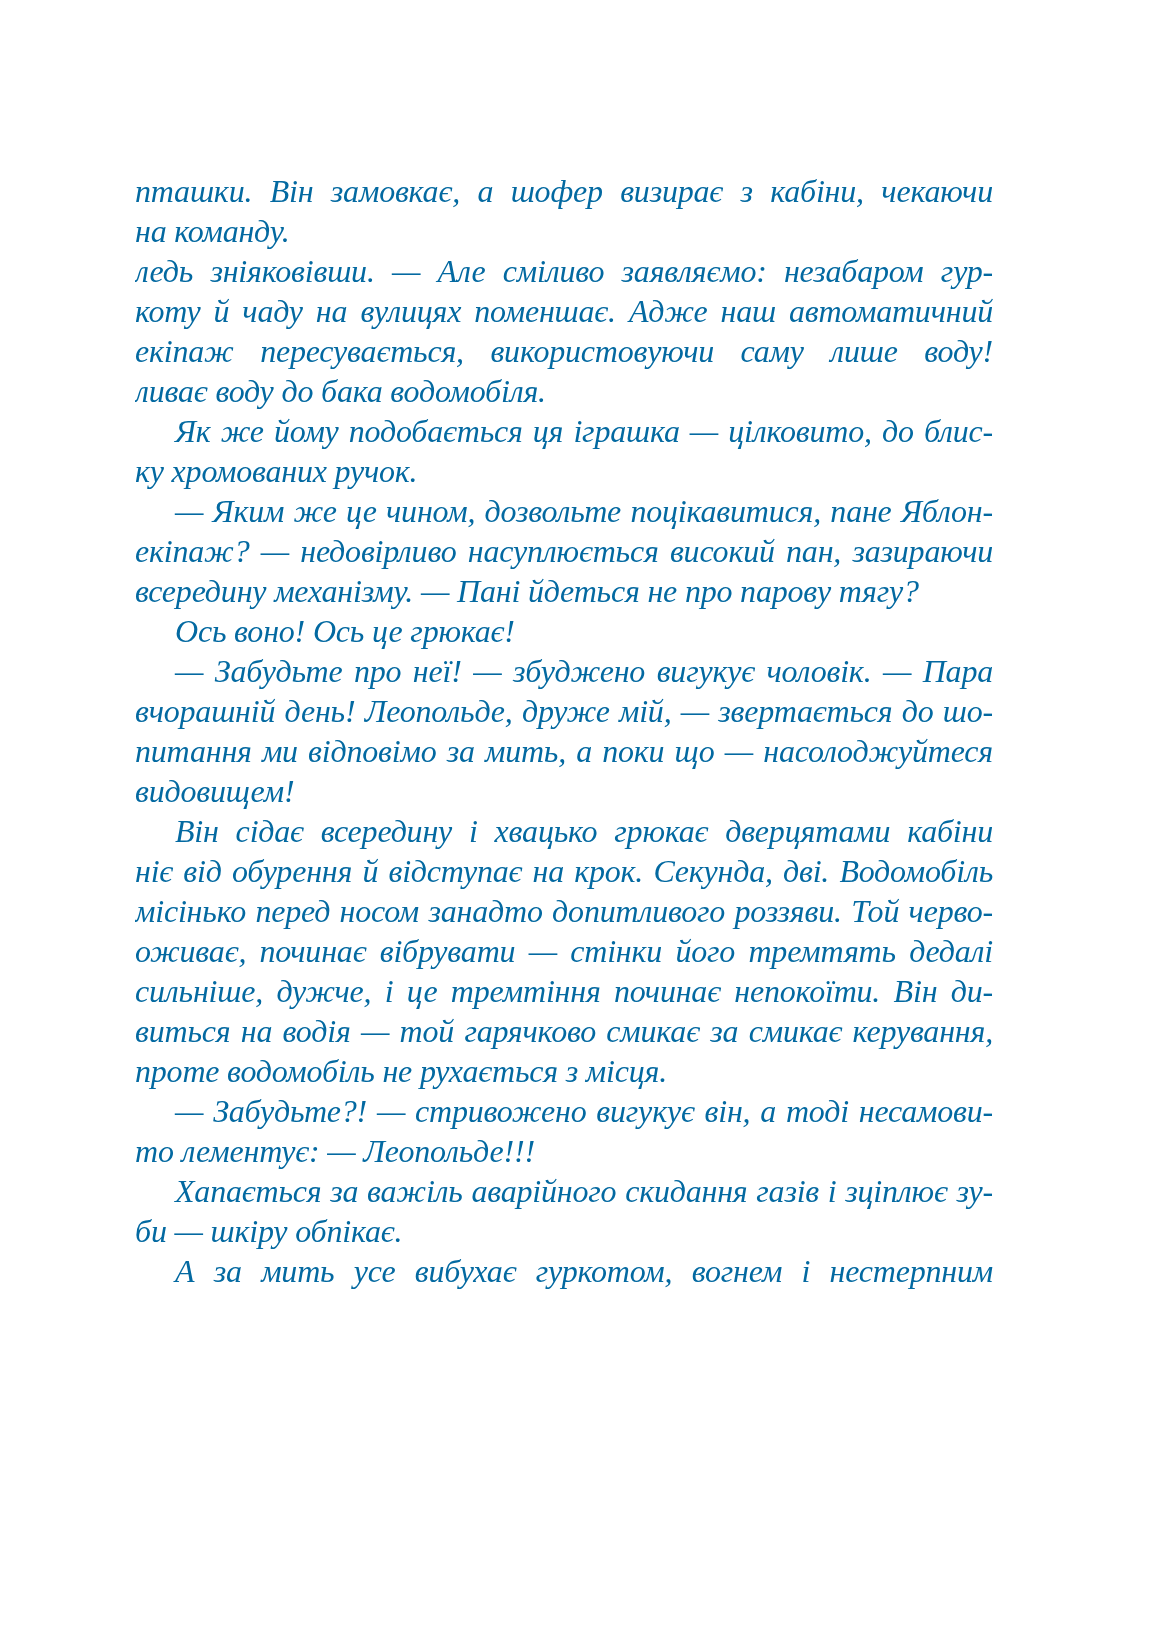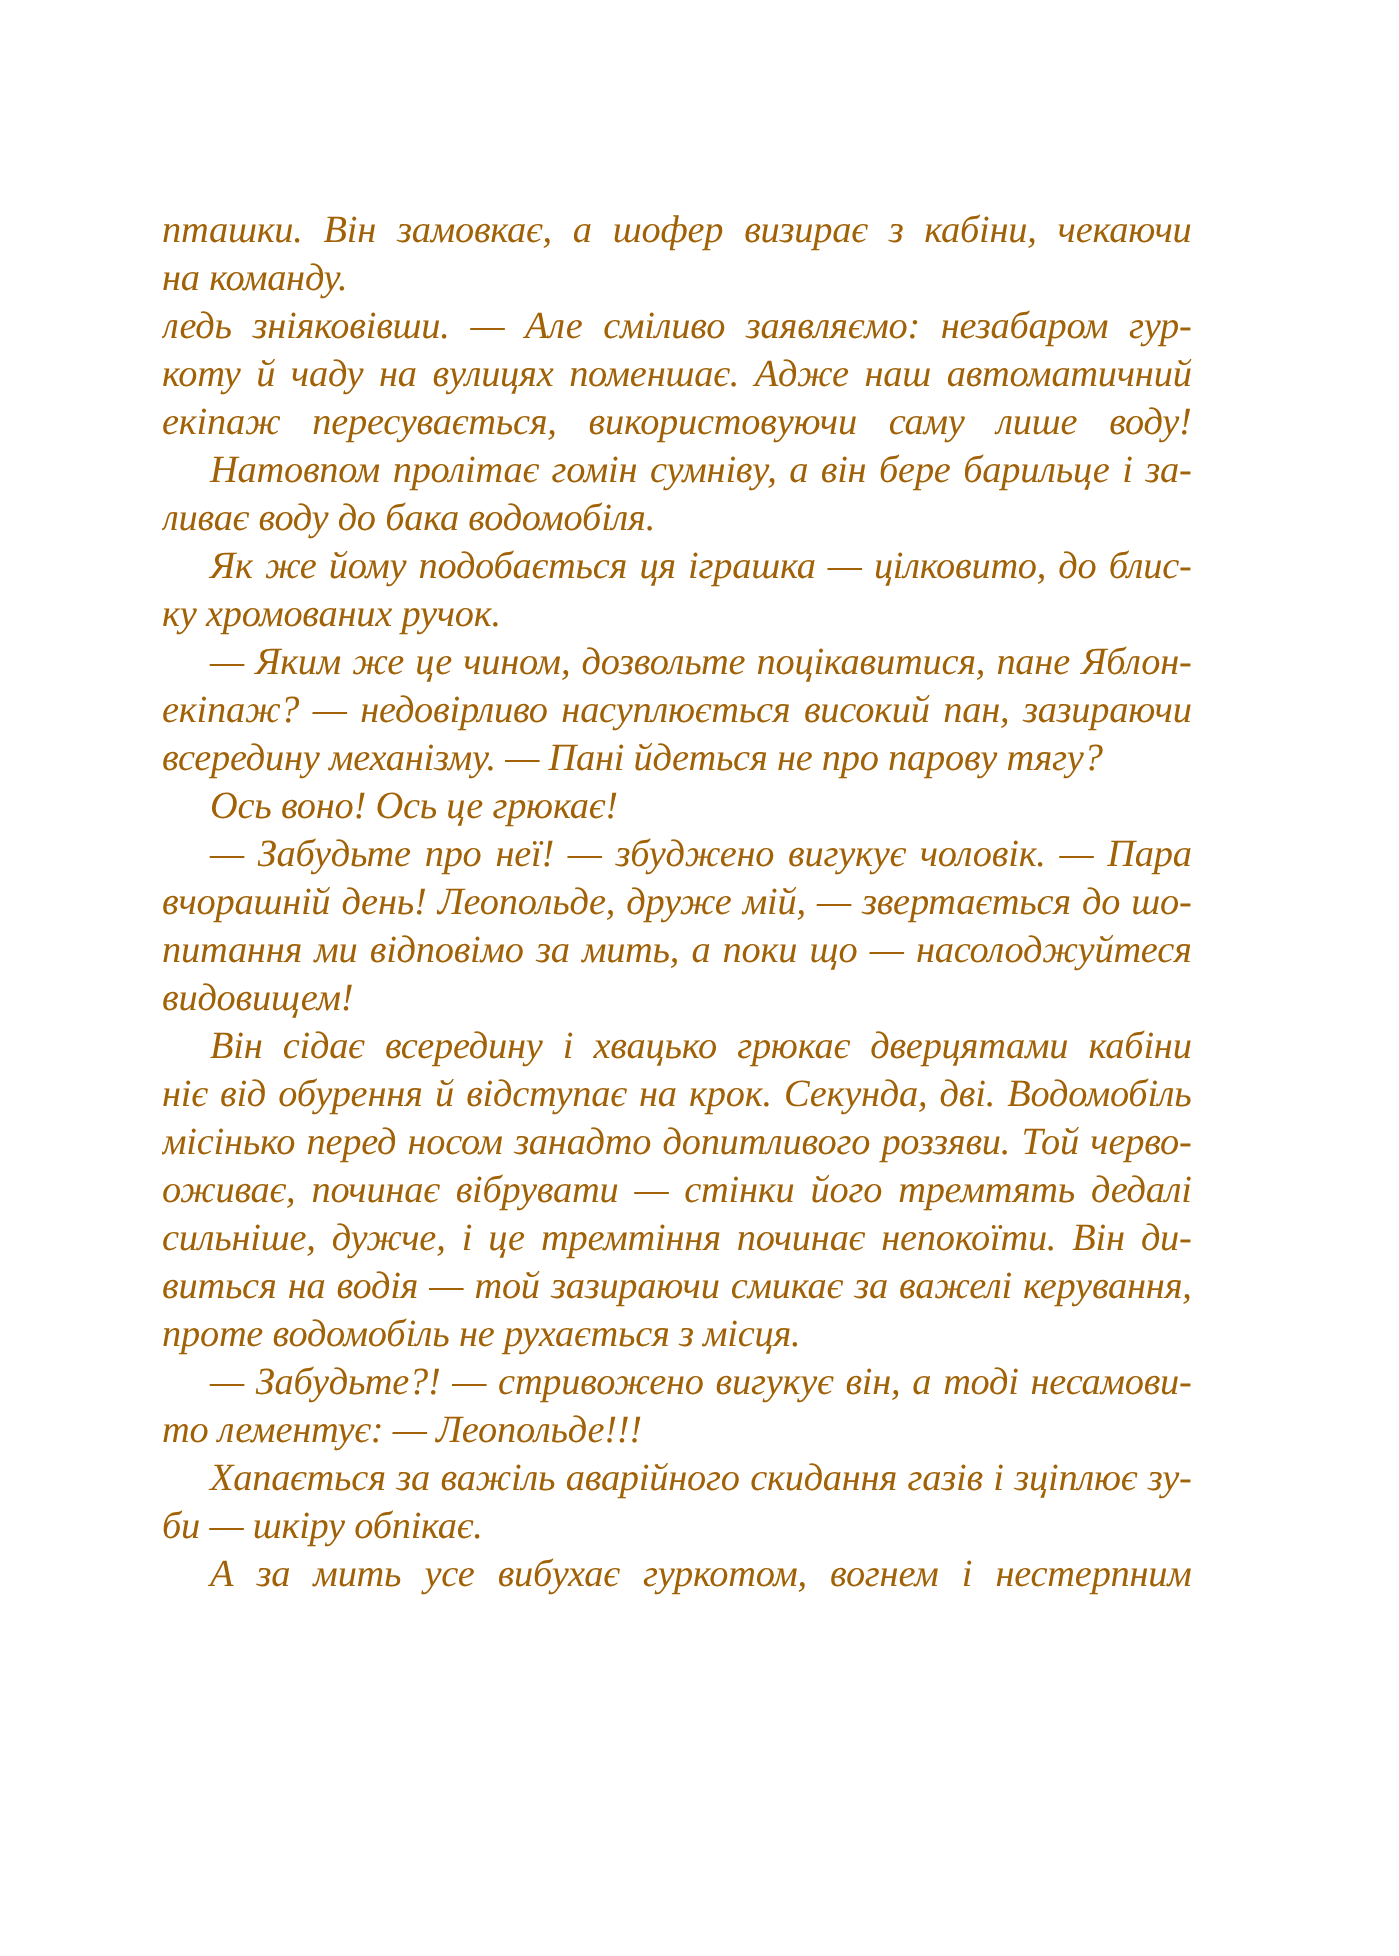--- a/index.html
+++ b/index.html
@@ -40,44 +40,43 @@
     text-align-last: justify;
   }
   .line.indent {
     text-indent: 40px;
   }
 </style>
 </head>
 <body>
 
 <div class="page">
-  <div class="text-block" style="color: #a16207;">
+  <div class="text-block" style="color: #0369a1;">
       <div class="line fill">пташки. Він замовкає, а шофер визирає з кабіни, чекаючи</div>
       <div class="line">на команду.</div>
       <div class="line fill">ледь зніяковівши. — Але сміливо заявляємо: незабаром гур-</div>
       <div class="line fill">коту й чаду на вулицях поменшає. Адже наш автоматичний</div>
       <div class="line fill">екіпаж пересувається, використовуючи саму лише воду!</div>
-      <div class="line indent fill">Натовпом пролітає гомін сумніву, а він бере барильце і за-</div>
       <div class="line">ливає воду до бака водомобіля.</div>
       <div class="line indent fill">Як же йому подобається ця іграшка — цілковито, до блис-</div>
       <div class="line">ку хромованих ручок.</div>
       <div class="line indent fill">— Яким же це чином, дозвольте поцікавитися, пане Яблон-</div>
       <div class="line fill">екіпаж? — недовірливо насуплюється високий пан, зазираючи</div>
       <div class="line">всередину механізму. — Пані йдеться не про парову тягу?</div>
       <div class="line indent">Ось воно! Ось це грюкає!</div>
       <div class="line indent fill">— Забудьте про неї! — збуджено вигукує чоловік. — Пара —</div>
       <div class="line fill">вчорашній день! Леопольде, друже мій, — звертається до шо-</div>
       <div class="line fill">питання ми відповімо за мить, а поки що — насолоджуйтеся</div>
       <div class="line">видовищем!</div>
       <div class="line indent fill">Він сідає всередину і хвацько грюкає дверцятами кабіни пря-</div>
       <div class="line fill">ніє від обурення й відступає на крок. Секунда, дві. Водомобіль</div>
       <div class="line fill">місінько перед носом занадто допитливого роззяви. Той черво-</div>
       <div class="line fill">оживає, починає вібрувати — стінки його тремтять дедалі</div>
       <div class="line fill">сильніше, дужче, і це тремтіння починає непокоїти. Він ди-</div>
-      <div class="line fill">виться на водія — той зазираючи смикає за важелі керування,</div>
+      <div class="line fill">виться на водія — той гарячково смикає за смикає керування,</div>
       <div class="line">проте водомобіль не рухається з місця.</div>
       <div class="line indent fill">— Забудьте?! — стривожено вигукує він, а тоді несамови-</div>
       <div class="line">то лементує: — Леопольде!!!</div>
       <div class="line indent fill">Хапається за важіль аварійного скидання газів і зціплює зу-</div>
       <div class="line">би — шкіру обпікає.</div>
       <div class="line indent fill">А за мить усе вибухає гуркотом, вогнем і нестерпним болем.</div>
     </div>
 </div>
 
 </body></html>

